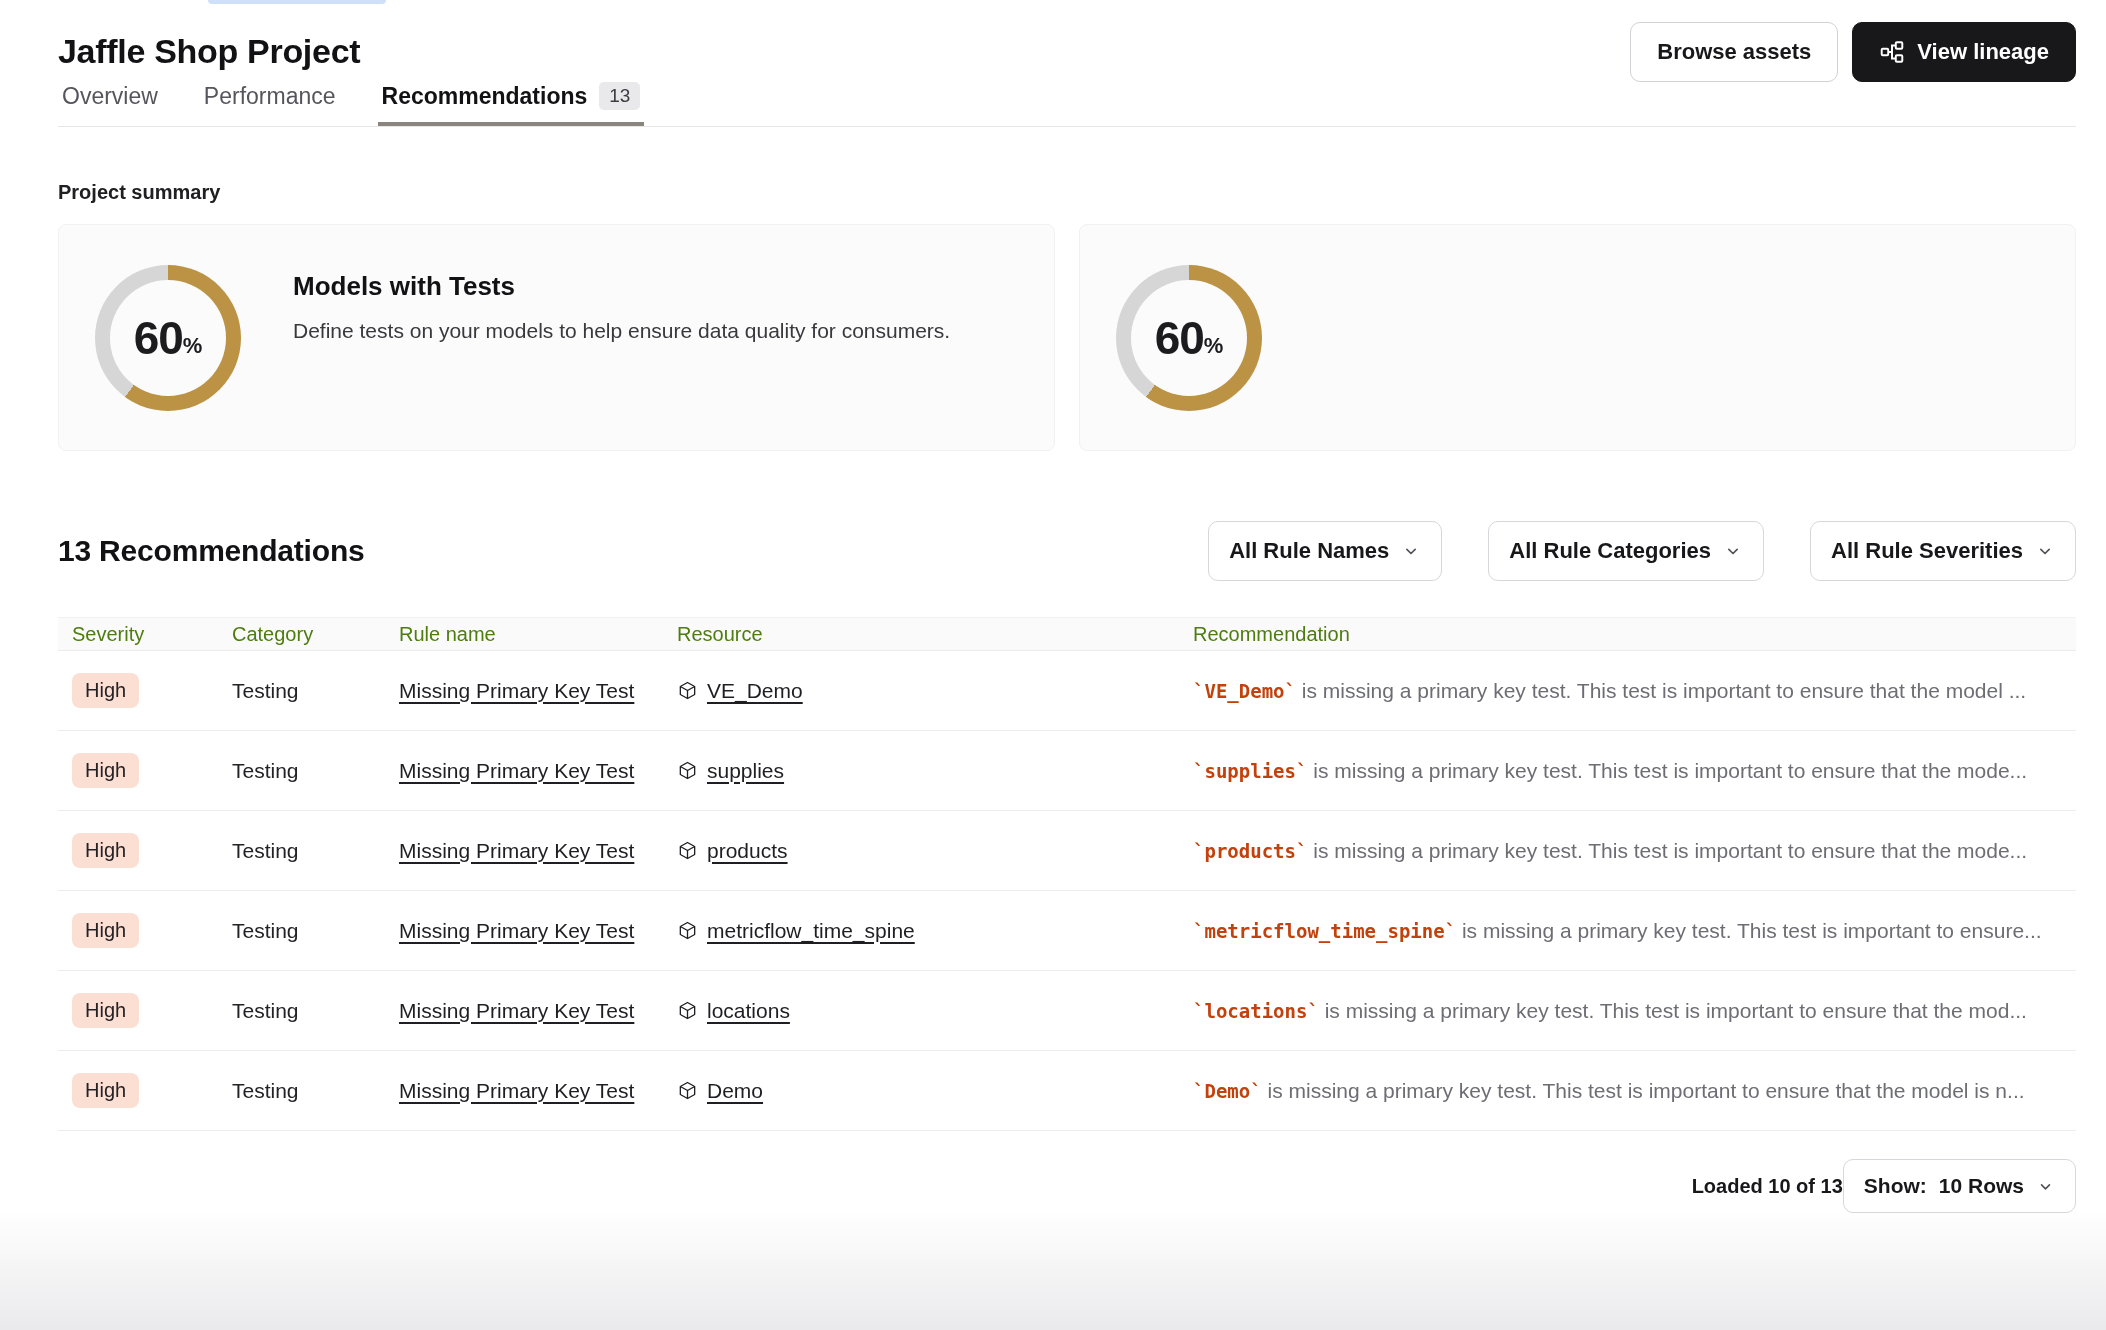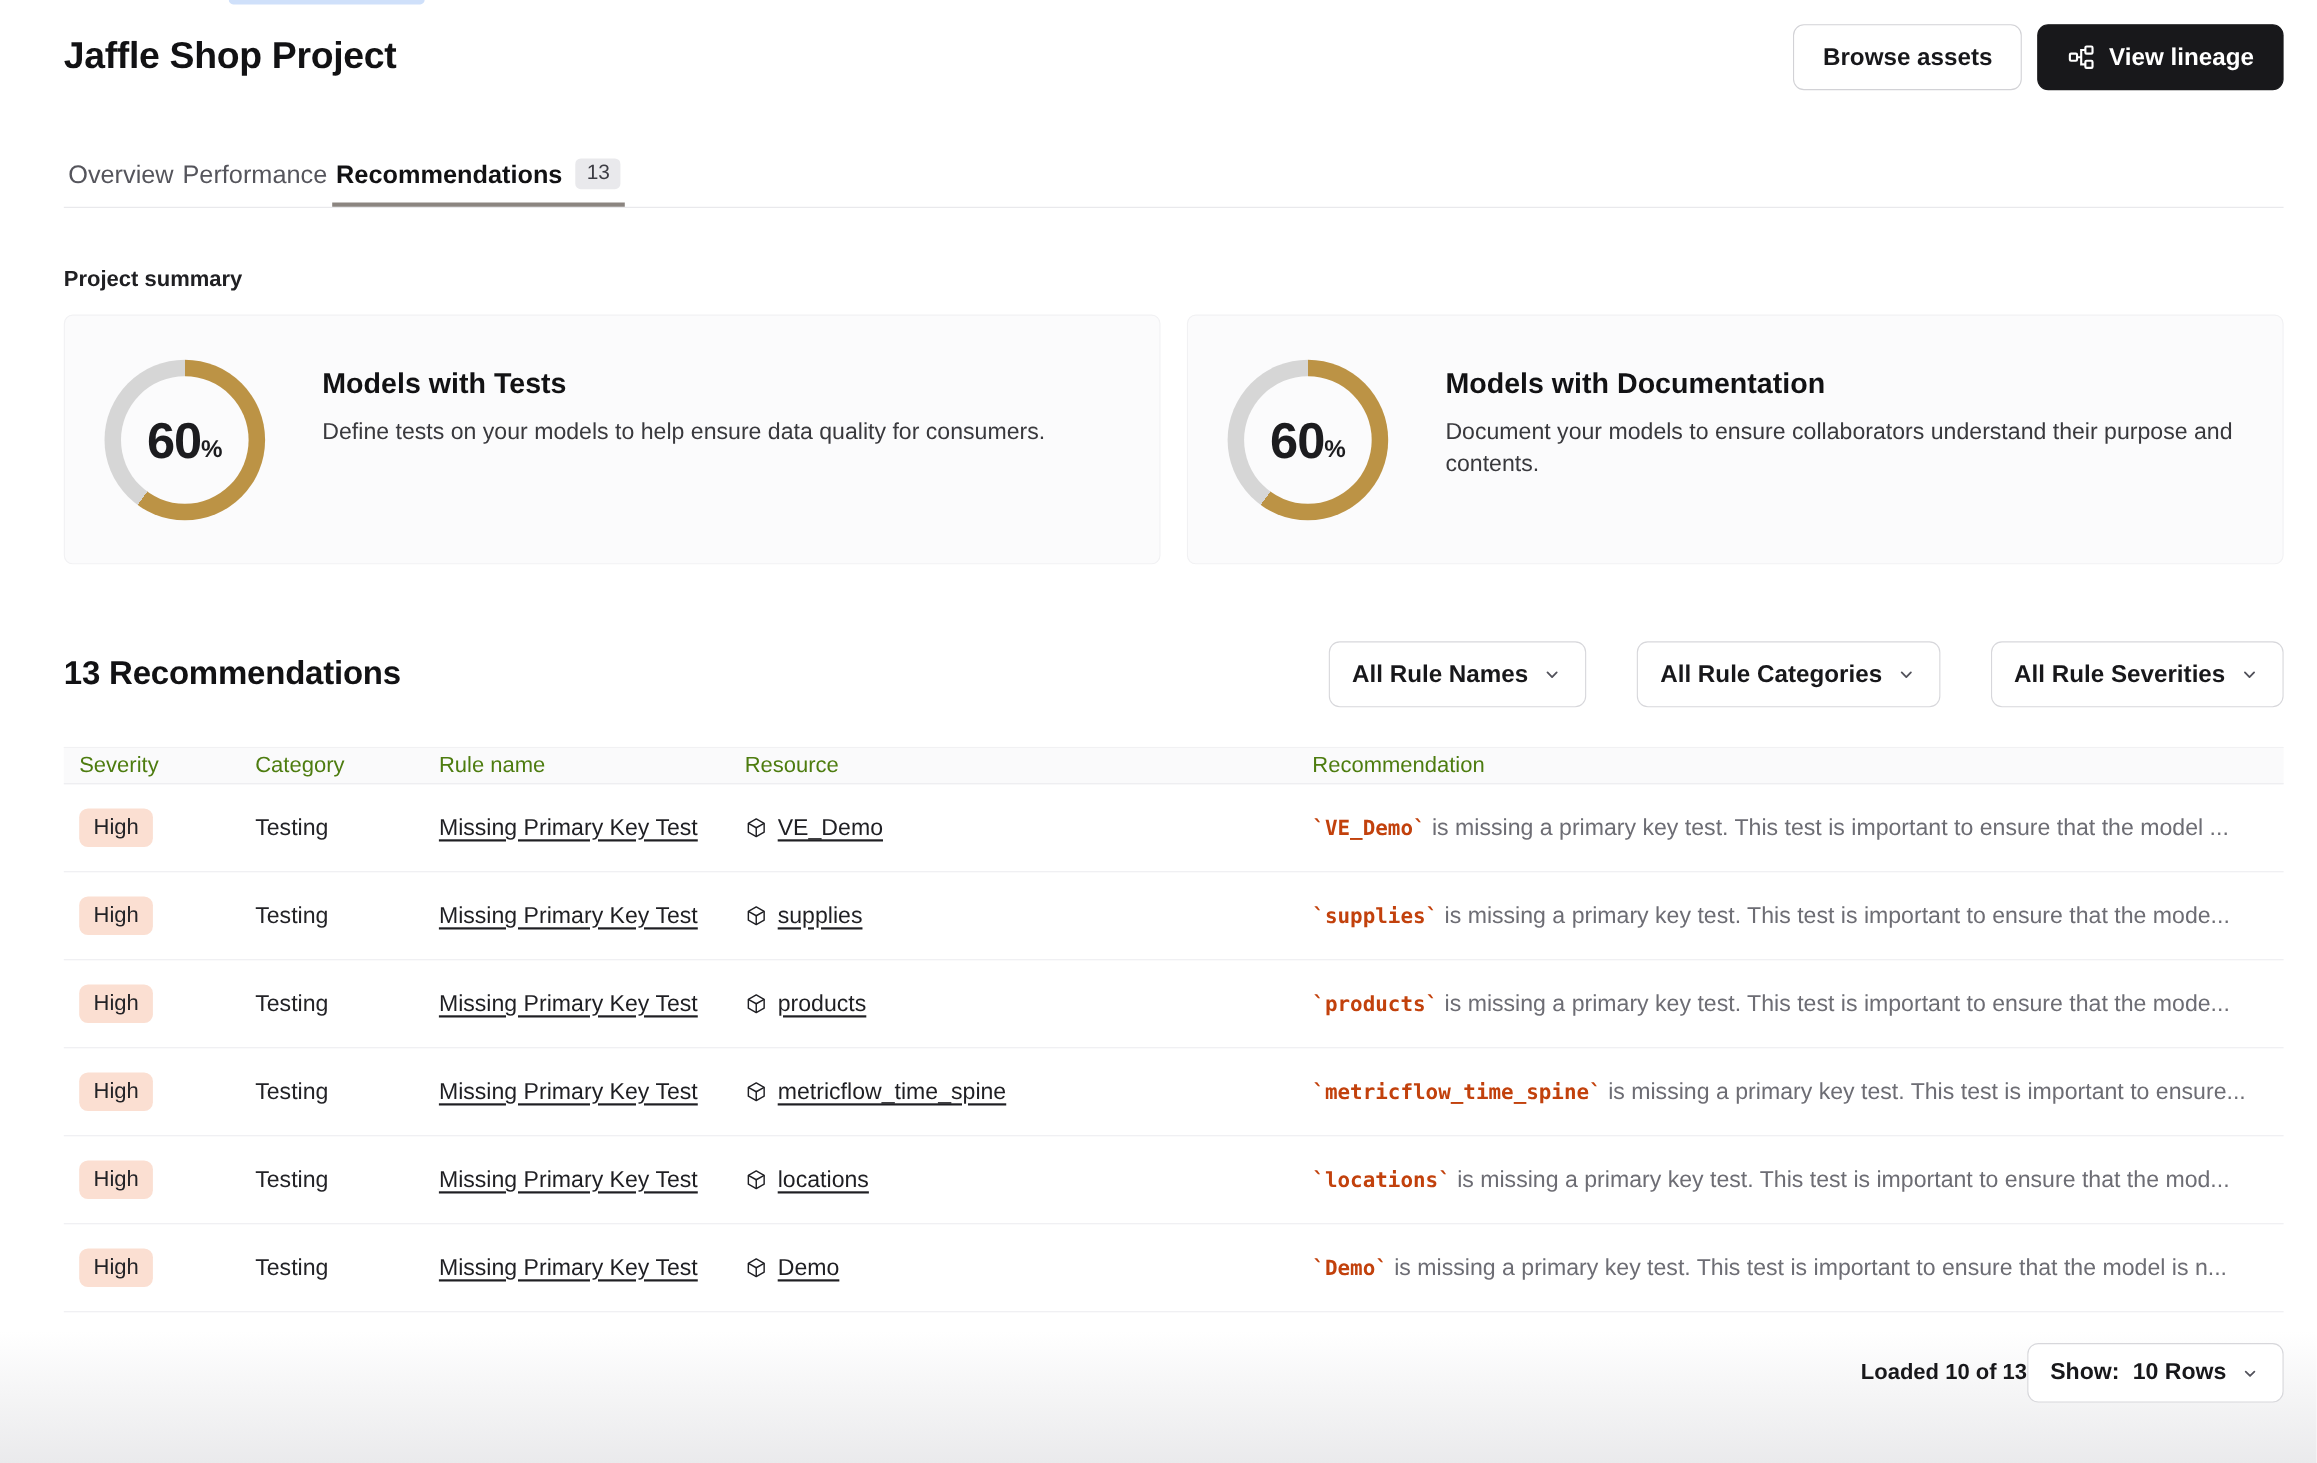--- a/index.html
+++ b/index.html
@@ -18,21 +18,21 @@
   .header-row { display:flex; justify-content:space-between; align-items:flex-start; padding-top:22px; }
   .page-title { font-size:34px; font-weight:600; letter-spacing:-.3px; color:#121214; margin-top:10px; }
   .header-actions { display:flex; gap:14px; }
   .btn { display:inline-flex; align-items:center; justify-content:center; gap:12px;
     height:60px; padding:0 26px; border-radius:10px; font-size:22px; font-weight:600;
     font-family:inherit; cursor:pointer; }
   .btn-secondary { background:#fff; border:1px solid #d2d2d6; color:#18181b; }
   .btn-primary { background:#18181b; border:1px solid #18181b; color:#fff;justify-content:center; }
 
   
-  .tabs { display:flex; margin-top:62px; border-bottom:1px solid #e7e7ea;text-align:right; }
+  .tabs { display:flex; gap:38px; border-bottom:1px solid #e7e7ea;text-align:right; }
   .tab { display:flex; align-items:center; gap:12px; padding:0 4px 16px 4px;
     font-size:23px; color:#55555c; cursor:pointer; }
   .tab.active { color:#121214; font-weight:600; box-shadow:inset 0 -4px 0 #8b8580; }
   .tab-badge { background:#e9e9ec; color:#3c3c43; border-radius:5px; padding:3px 10px;
     font-size:19px; font-weight:500; }
 
   
   .section-label { margin-top:54px; font-size:20px; font-weight:600; color:#202023; }
   .cards { display:flex; gap:24px; margin-top:20px; }
   .card { flex:1; background:#fbfbfc; border:1px solid #f1f1f3; border-radius:8px;
@@ -147,24 +147,20 @@
 
       <div class="card">
         <div class="donut-wrap">
           <div class="donut" style="background: conic-gradient(rgb(188, 147, 69) 0deg, rgb(188, 147, 69) 216deg, rgb(214, 214, 214) 216deg, rgb(214, 214, 214) 360deg);">
             <div class="donut-label">
               <span class="donut-pct">60</span>
               <span class="donut-unit">%</span>
             </div>
           </div>
         </div>
-        <div class="card-text">
-          <div class="card-title">Models with Documentation</div>
-          <div class="card-desc">Document your models to ensure collaborators understand their purpose and contents.</div>
-        </div>
       </div>
     </div>
 
   <div class="rec-header-row">
     <div class="rec-heading">13 Recommendations</div>
     <div class="filters">
 
         <button class="filter-btn">
           <span>All Rule Names</span>
           <span class="chev">

